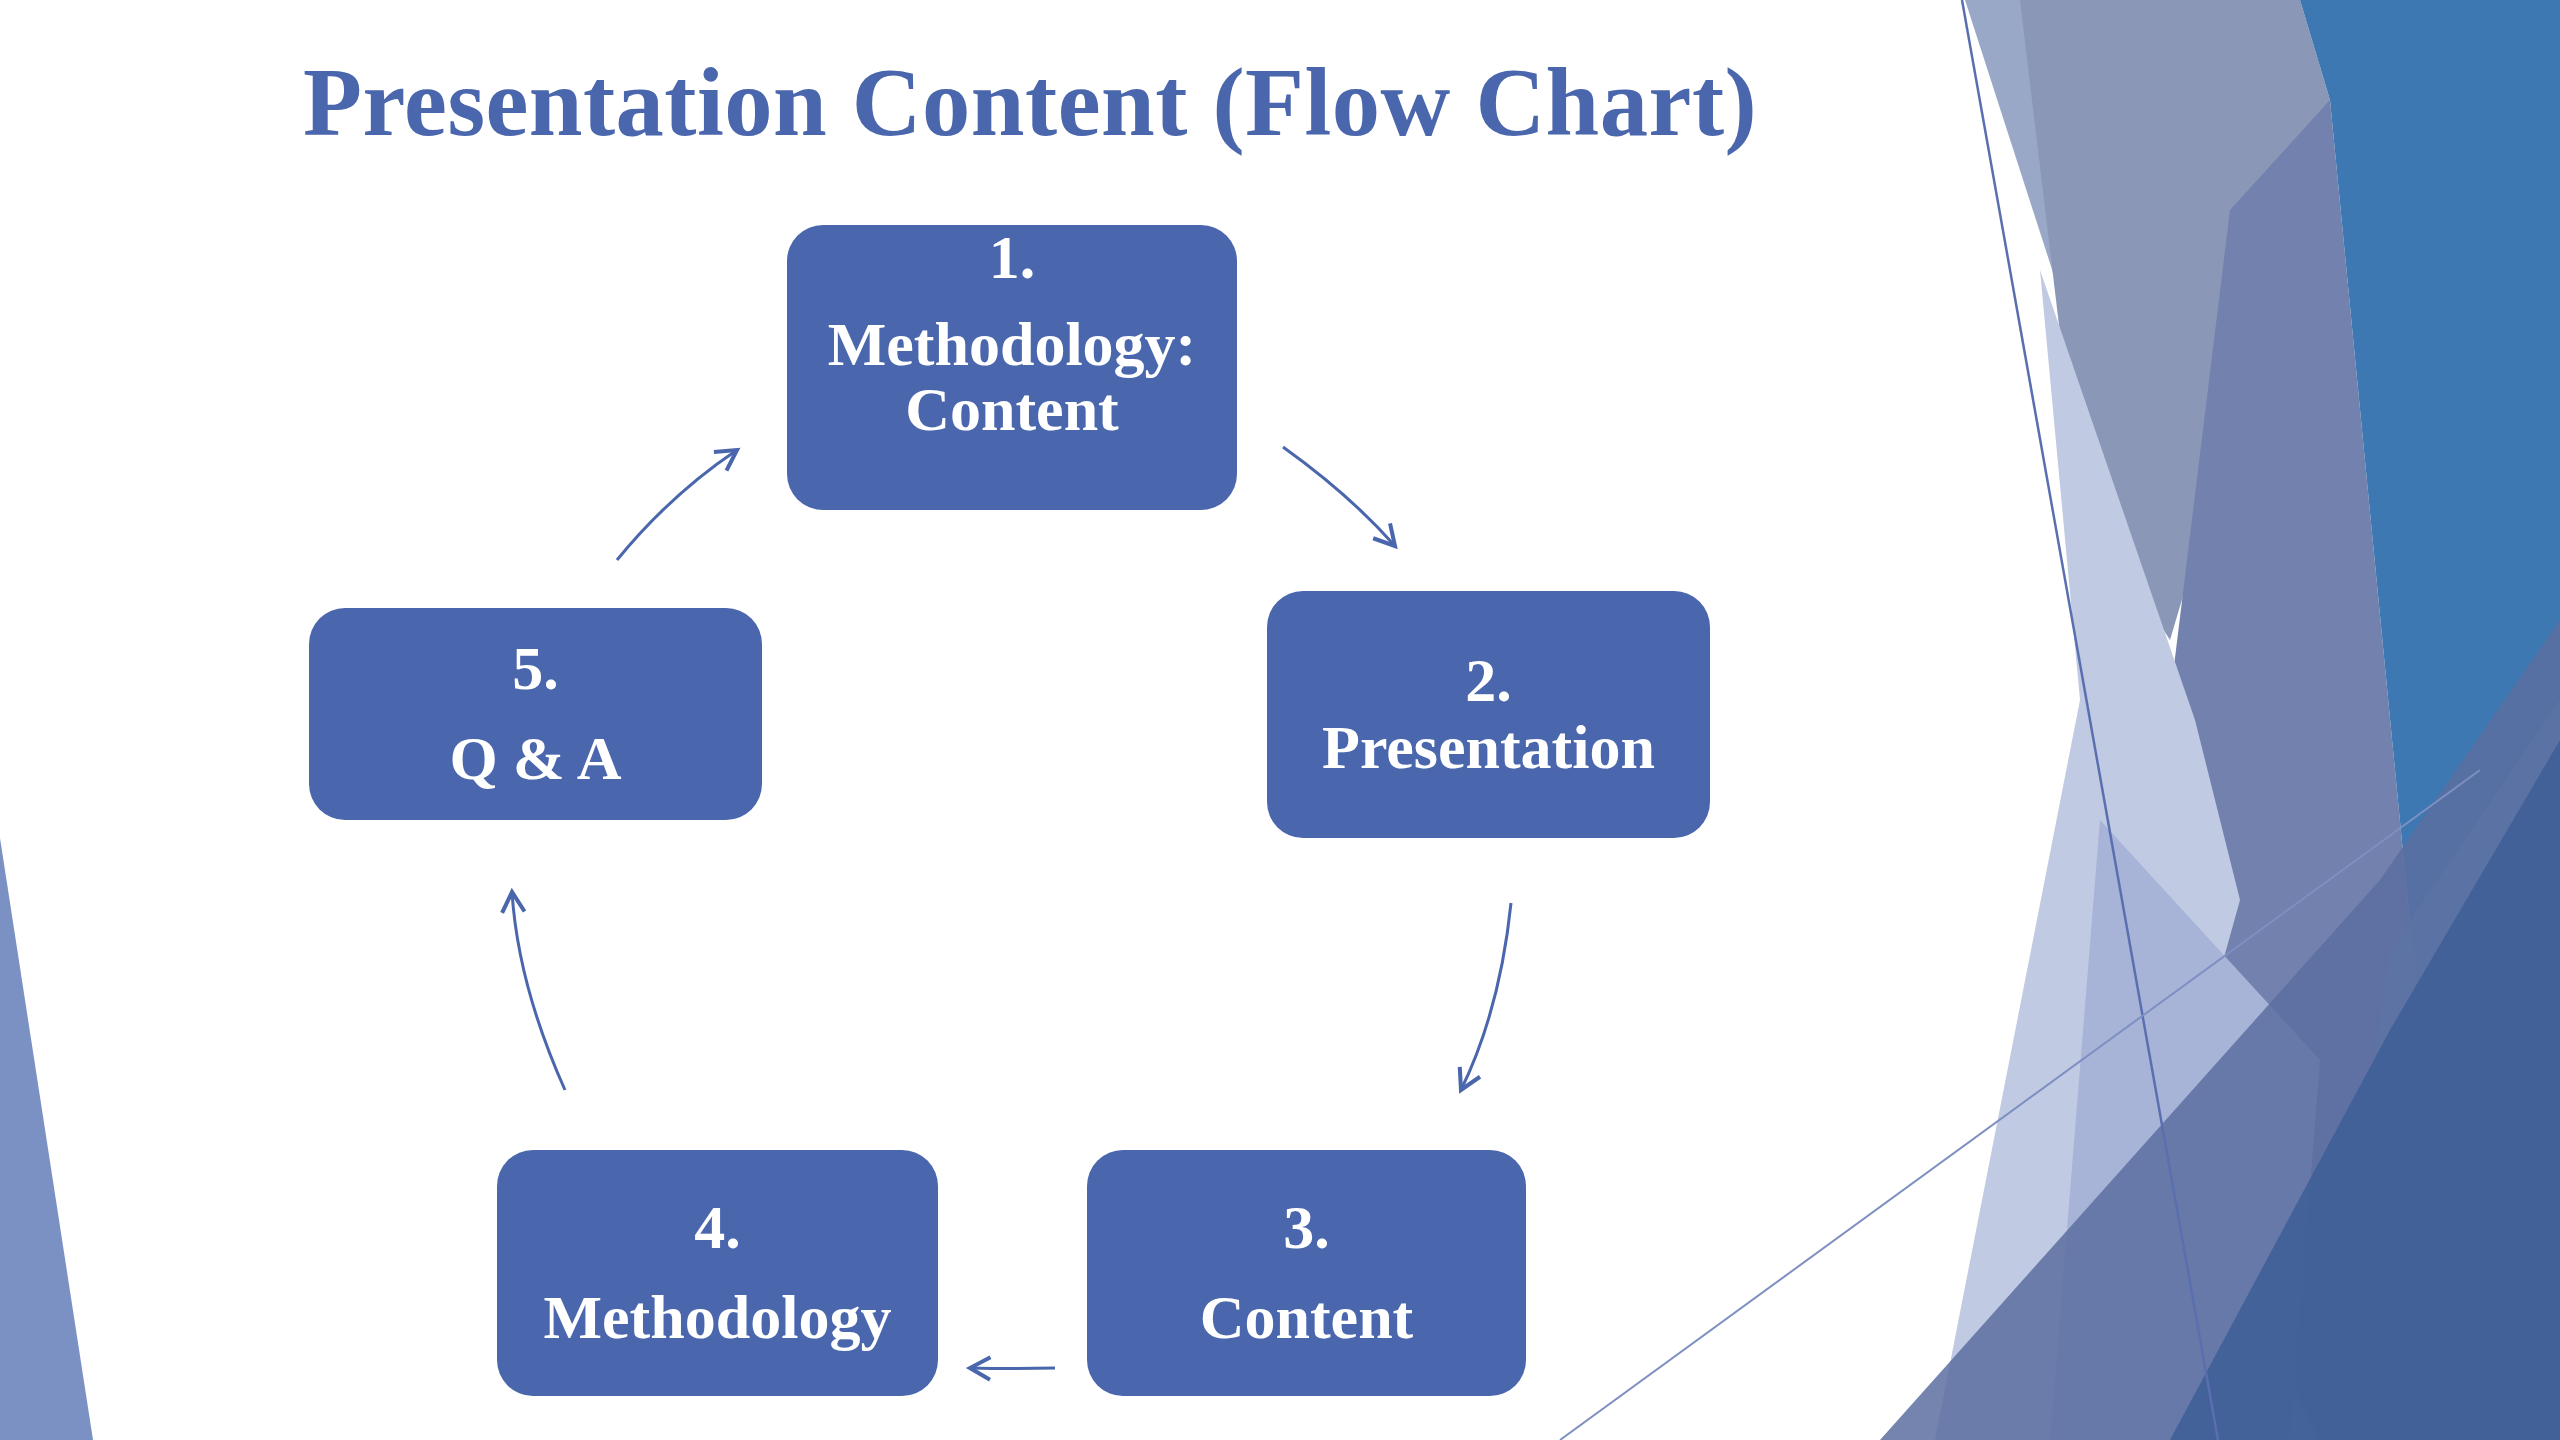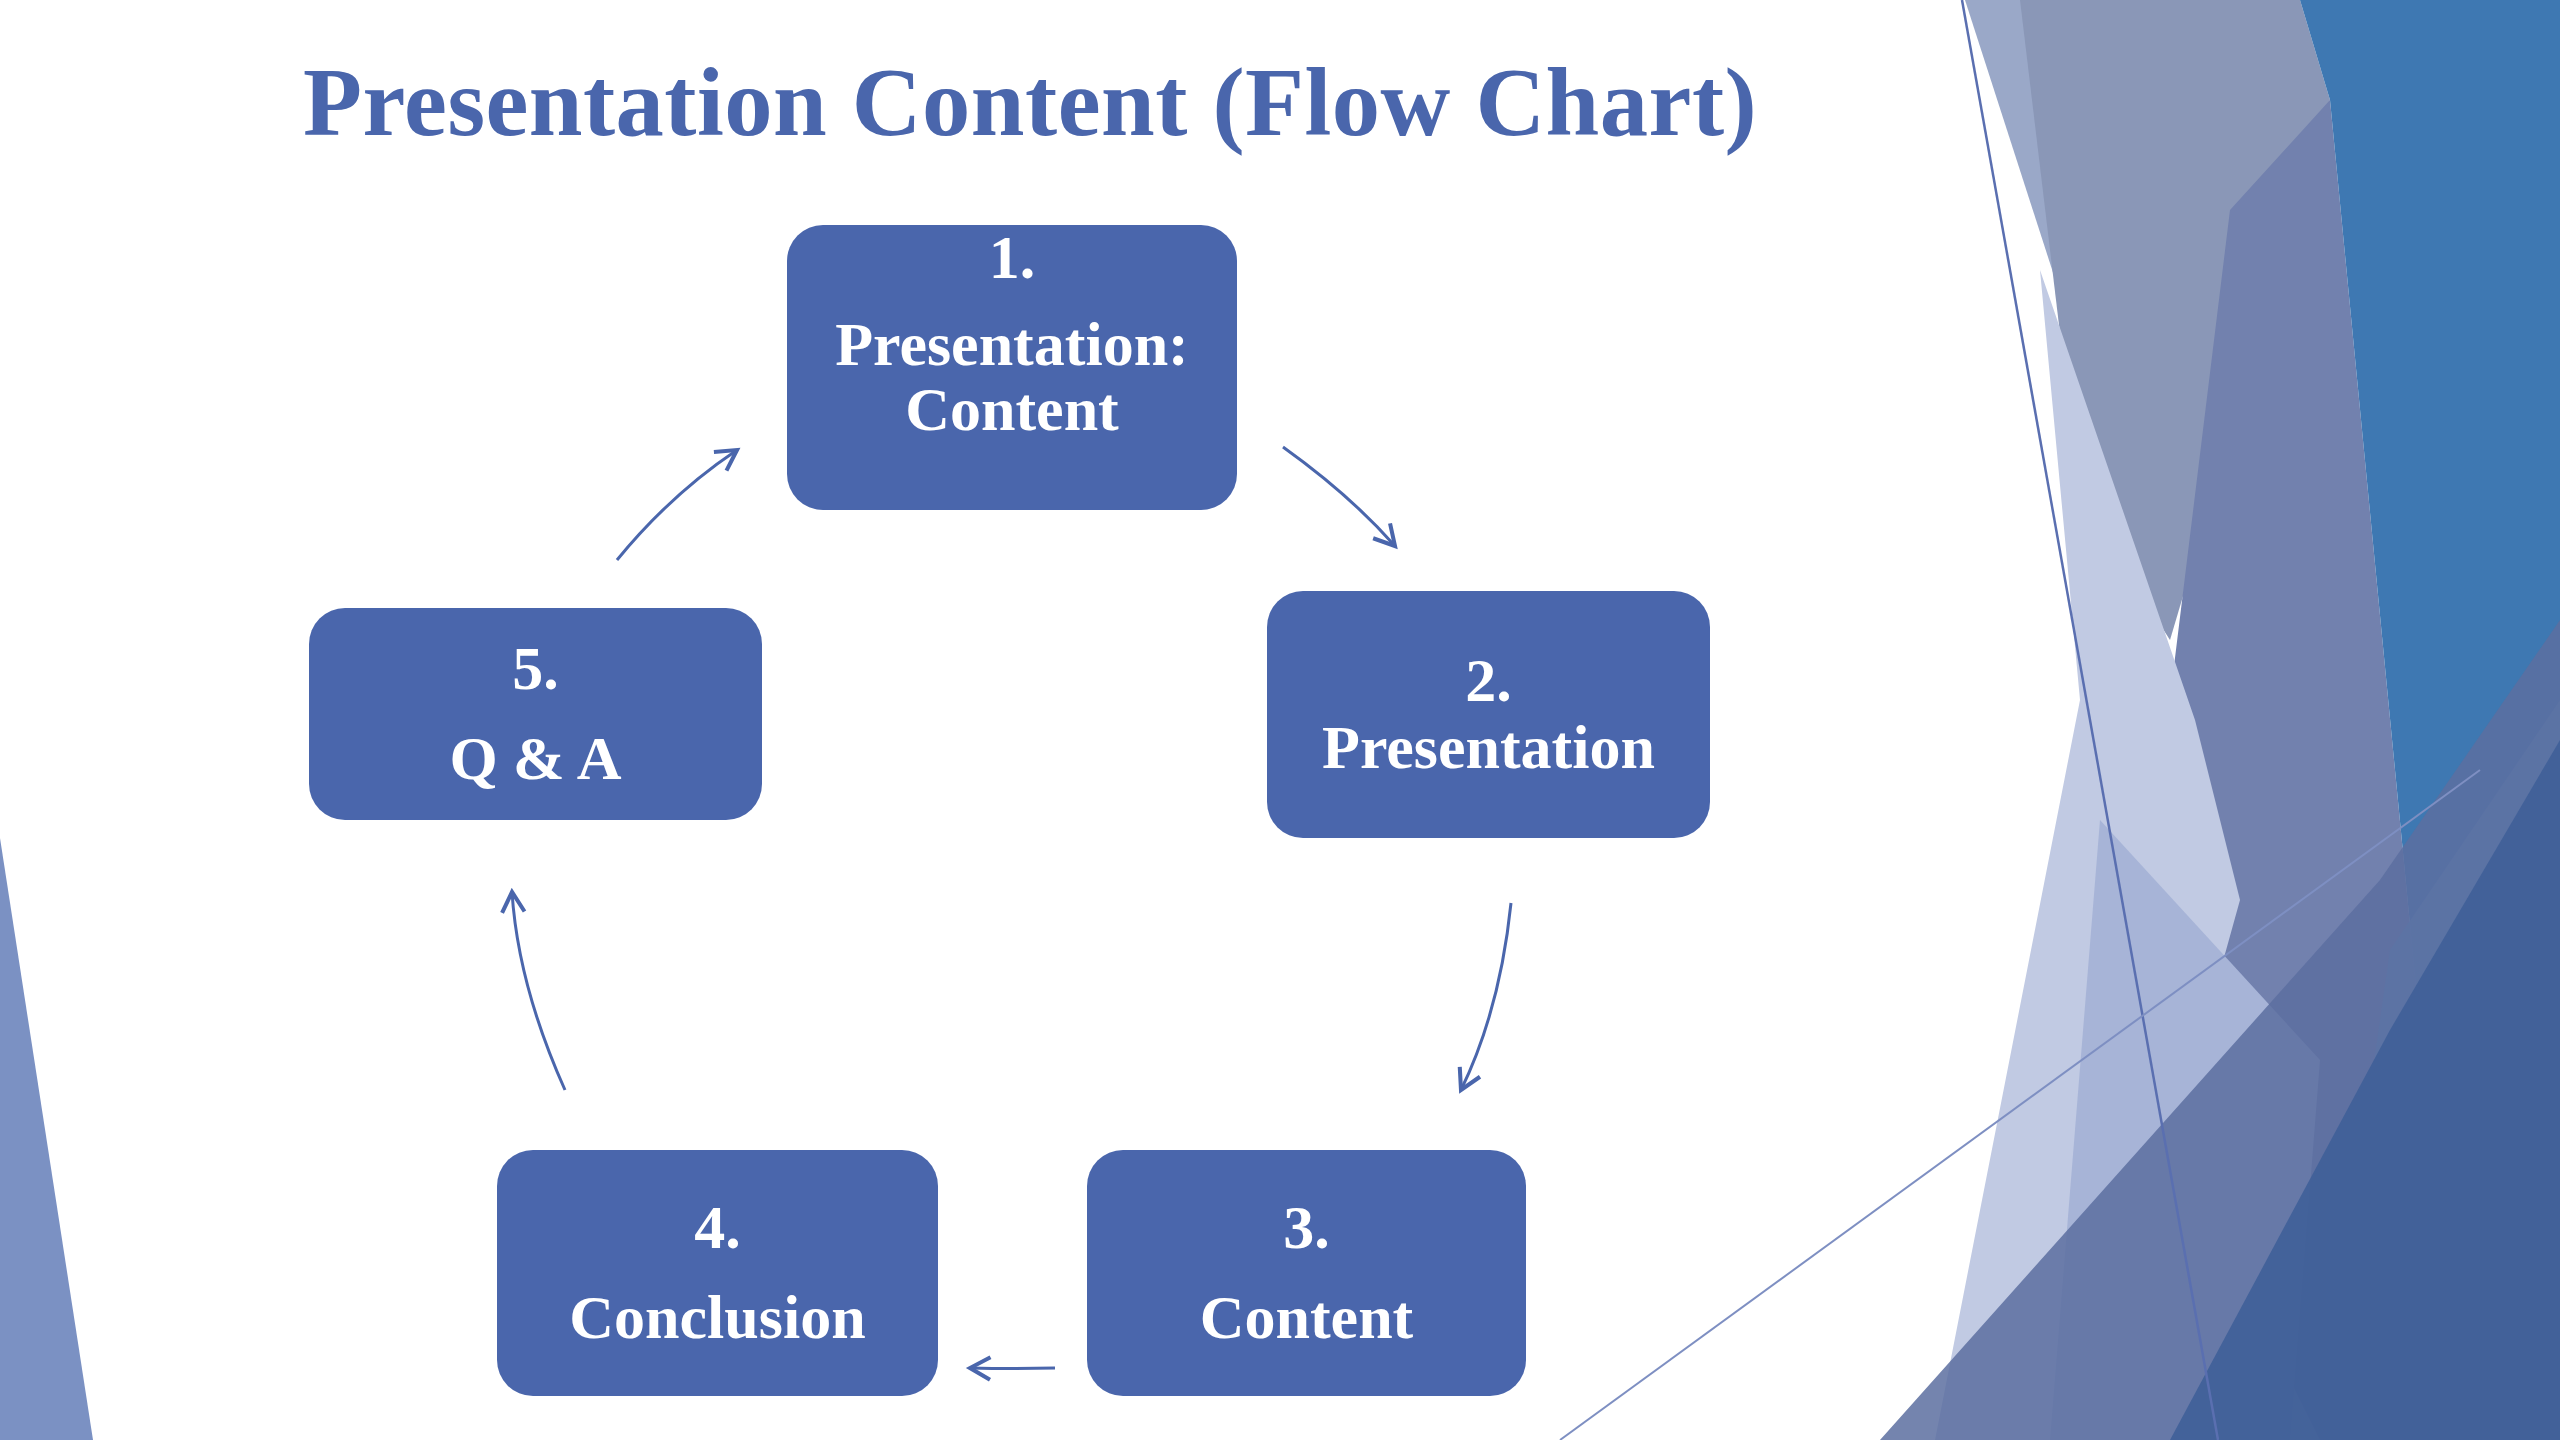--- a/index.html
+++ b/index.html
@@ -52,37 +52,37 @@
   <polygon points="2380,880 2560,620 2560,1440 1880,1440" fill="#5C6FA0" opacity="0.85"></polygon>
   <polygon points="2560,740 2560,1440 2170,1440 2390,1030" fill="#3F5F98" opacity="0.9"></polygon>
   <line x1="1962" y1="0" x2="2218" y2="1440" stroke="#5A6FB0" stroke-width="2.5"></line>
   <line x1="1560" y1="1440" x2="2480" y2="770" stroke="#7E8FC2" stroke-width="2"></line>
 </svg>
 
 <div class="slide-title" style="color: rgb(74, 102, 172);">Presentation Content (Flow Chart)</div>
 
 <div class="step-box" id="step-1" style="background: rgb(74, 102, 172); color: rgb(255, 255, 255);">
   <div class="step-num">1.</div>
-  <div class="step-label">Presentation:</div>
+  <div class="step-label">Methodology:</div>
   <div class="step-label">Content</div>
 </div>
 
 <div class="step-box" id="step-2" style="background: rgb(74, 102, 172); color: rgb(255, 255, 255);">
   <div class="step-num">2.</div>
   <div class="step-label">Presentation</div>
 </div>
 
 <div class="step-box" id="step-3" style="background: rgb(74, 102, 172); color: rgb(255, 255, 255);">
   <div class="step-num">3.</div>
   <div class="step-label">Content</div>
 </div>
 
 <div class="step-box" id="step-4" style="background: rgb(74, 102, 172); color: rgb(255, 255, 255);">
   <div class="step-num">4.</div>
-  <div class="step-label">Conclusion</div>
+  <div class="step-label">Methodology</div>
 </div>
 
 <div class="step-box" id="step-5" style="background: rgb(74, 102, 172); color: rgb(255, 255, 255);">
   <div class="step-num">5.</div>
   <div class="step-label">Q &amp; A</div>
 </div>
 
 <svg id="arrows" viewBox="0 0 2560 1440" xmlns="http://www.w3.org/2000/svg">
   <defs>
     <marker id="ah" viewBox="0 0 12 12" refX="10" refY="6" markerWidth="9" markerHeight="9" orient="auto-start-reverse">

